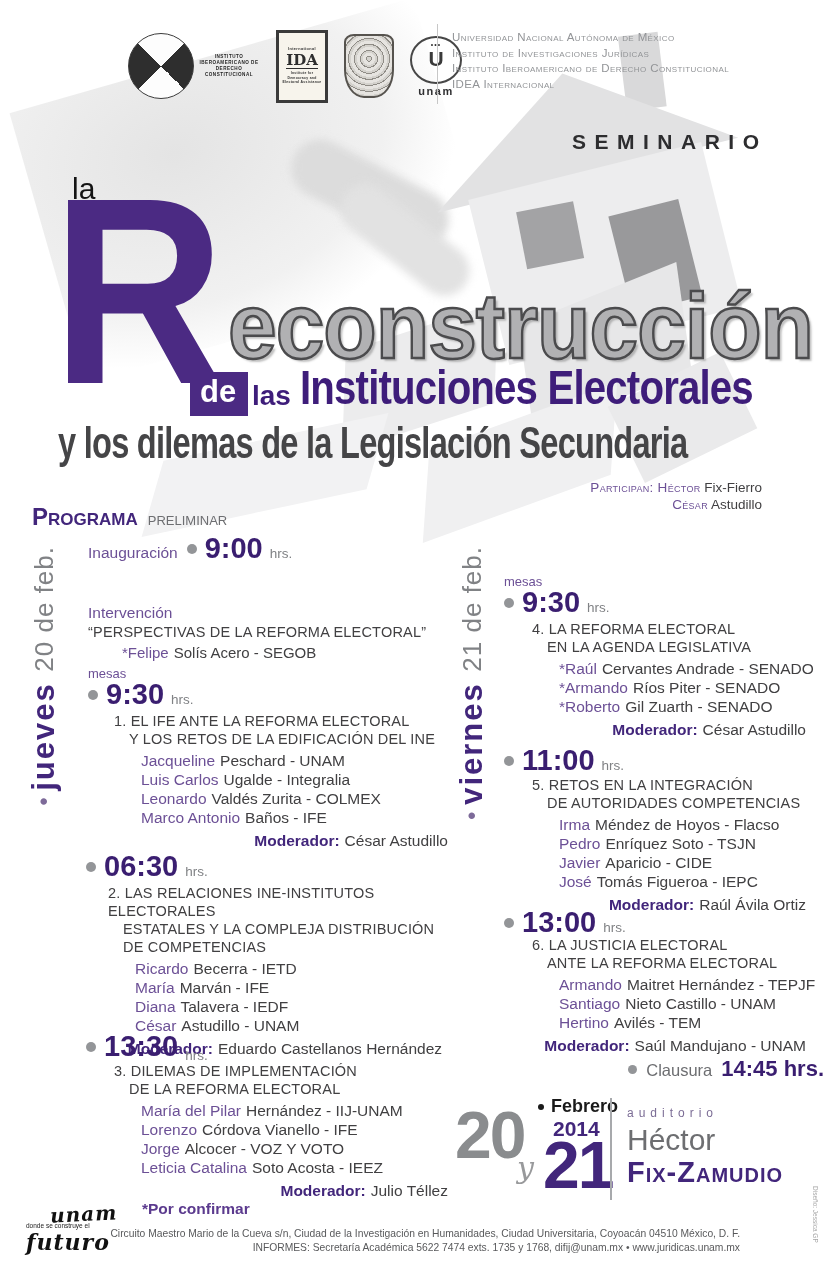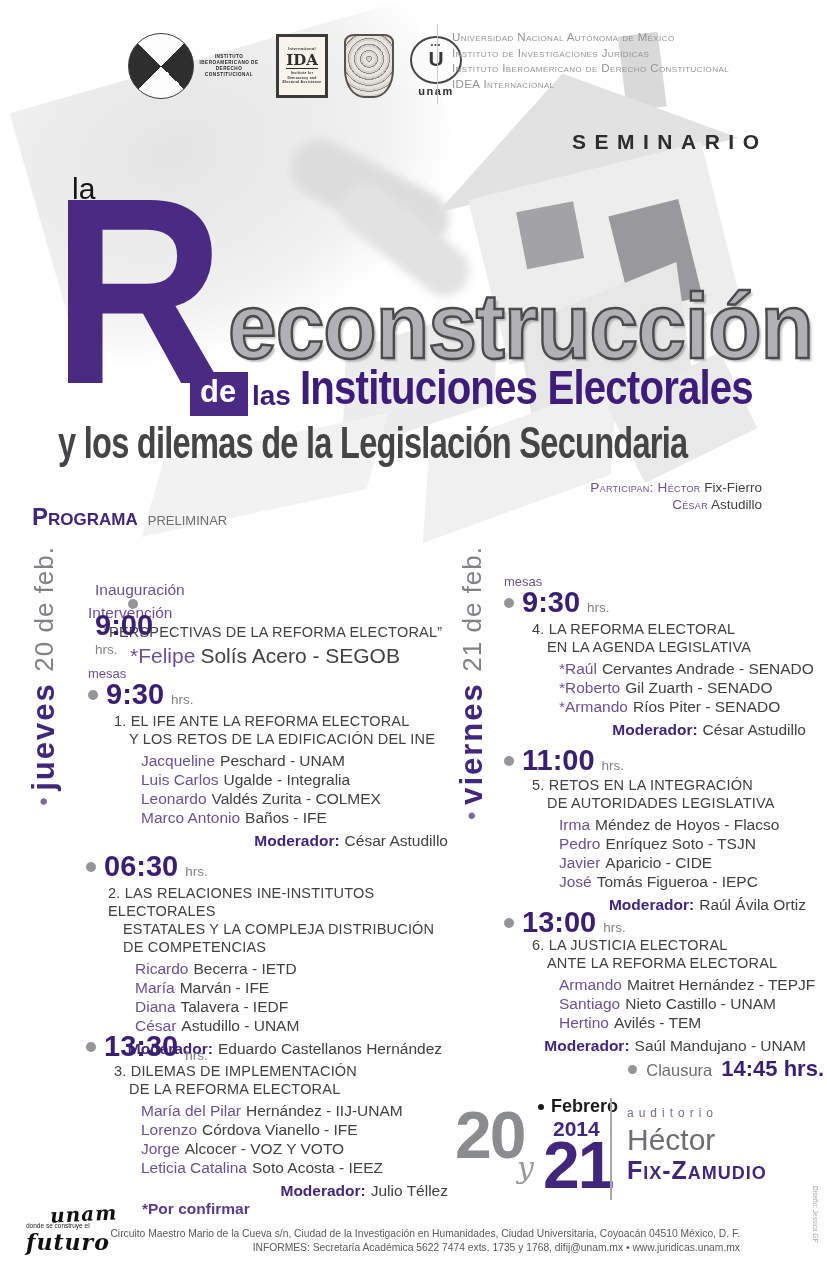--- a/index.html
+++ b/index.html
@@ -23,21 +23,21 @@
   .bg-piece2{left:520px;top:295px;width:170px;height:105px;background:#e7e7e8;transform:rotate(-22deg) skewX(-14deg);}
   .bg-piece3{left:420px;top:420px;width:200px;height:85px;background:#f0f0f1;transform:rotate(-20deg) skewX(-24deg);}
   .bg-piece4{left:620px;top:375px;width:125px;height:85px;background:#eaeaeb;transform:rotate(-26deg);}
   .bg-piece5{left:150px;top:440px;width:230px;height:70px;background:#f2f2f3;transform:rotate(-12deg) skewX(-28deg);}
 
   
   .logos{left:128px;top:26px;height:80px;display:flex;align-items:center;gap:16px;z-index:2;}
   .lg-iidc{display:flex;align-items:center;gap:4px;}
   .lg-iidc-mark{width:64px;height:64px;border-radius:50%;background:conic-gradient(from 45deg,#2e2e2e 0 25%,#fdfdfd 0 50%,#2e2e2e 0 75%,#fdfdfd 0);border:1px solid #3c3c3c;flex:none;}
   .lg-iidc-text{width:62px;font-size:4.6px;line-height:5.8px;color:#1f1f1f;letter-spacing:0.5px;text-transform:uppercase;text-align:center;font-weight:bold;}
-  .lg-idea{width:52px;height:64px;border:3px solid #3a3a3a;background:#f7f4ec;display:flex;flex-direction:column;align-items:center;justify-content:center;gap:2px;box-sizing:border-box;padding:2px;}
+  .lg-idea{width:52px;height:73px;border:3px solid #3a3a3a;background:#f7f4ec;display:flex;flex-direction:column;align-items:center;justify-content:center;gap:2px;box-sizing:border-box;padding:2px;}
   .lg-idea .top{font-size:3.8px;letter-spacing:0.4px;color:#2e2e2e;font-weight:bold;}
   .lg-idea .mid{font-family:"DejaVu Serif",serif;font-size:15px;font-weight:bold;color:#2e2e2e;line-height:1;border-bottom:1px solid #2e2e2e;}
   .lg-idea .bot{font-size:3.4px;color:#2e2e2e;text-align:center;line-height:4.6px;letter-spacing:0.3px;font-weight:bold;}
   .lg-unam{width:50px;height:64px;border:2px solid #56534e;border-radius:10px 10px 20px 20px/8px 8px 28px 28px;background:repeating-radial-gradient(circle at 50% 38%,#d4d2cd 0 2px,#8f8c86 2px 3px,#e6e4e0 3px 6px);box-sizing:border-box;}
   .lg-iij{display:flex;flex-direction:column;align-items:center;}
   .lg-iij-mark{width:52px;height:48px;border:2px solid #474747;border-radius:50%;position:relative;box-sizing:border-box;}
   .lg-iij-mark .dots{position:absolute;top:3px;left:50%;transform:translateX(-50%);font-size:7px;letter-spacing:1px;color:#333;}
   .lg-iij-mark .u{position:absolute;top:10px;left:50%;transform:translateX(-50%);font-size:21px;font-weight:bold;color:#3a3a3a;line-height:1;}
   .lg-iij-text{font-size:11px;font-weight:bold;color:#2f2f31;letter-spacing:1.5px;margin-top:1px;}
   .hdr-div{left:437px;top:24px;width:1px;height:80px;background:#c7c7c7;z-index:2;}
@@ -72,34 +72,34 @@
 
   
   .trow{display:flex;align-items:baseline;z-index:2;}
   .trow .dot{width:10px;height:10px;border-radius:50%;background:#939598;align-self:center;margin-right:8px;flex:none;}
   .trow .tval{font-size:29px;font-weight:bold;color:#3A1E70;}
   .trow .thrs{font-size:13.5px;color:#808285;margin-left:7px;}
   .ilabel{font-size:15.5px;color:#6C5096;margin-right:9px;}
   .mesas-lbl{font-size:13px;color:#6C5096;z-index:2;}
   .plain{z-index:2;color:#414042;}
   .ivn{left:88px;top:604px;font-size:15.5px;color:#6C5096;}
-  .quote{left:104px;top:624px;font-size:14.5px;color:#414042;letter-spacing:0.2px;}
-  .felipe{left:130px;top:644px;font-size:21px;}
+  .quote{left:88px;top:624px;font-size:14.5px;color:#414042;letter-spacing:0.2px;}
+  .felipe{left:122px;top:644px;font-size:15px;}
   .felipe .first{color:#6C5096;margin-right:5px;}
 
   .mesa{z-index:2;color:#414042;}
   .mesa .tl{font-size:14.5px;line-height:18px;letter-spacing:0.2px;}
   .mesa .tl-cont{margin-left:15px;}
   .mesa .spks{margin-left:27px;margin-top:3px;}
   .spk{font-size:15.5px;line-height:19px;}
   .spk .first{color:#6C5096;margin-right:5px;}
   .mesa .mod{margin-top:5px;font-size:15.5px;text-align:right;padding-right:22px;}
   .mod .mlbl{color:#42267B;font-weight:bold;margin-right:5px;}
 
-  .inaug{left:88px;top:581px;flex-direction:column;}
+  .inaug{left:88px;top:532px;}
   .mesas1{left:88px;top:666px;}
   .t930{left:88px;top:678px;}
   .mesa1{left:114px;top:712px;width:356px;}
   .t1130{left:86px;top:850px;}
   .mesa2{left:108px;top:884px;width:356px;}
   .t1330{left:86px;top:1030px;align-items:flex-end;}
   .mesa3{left:114px;top:1062px;width:356px;}
   .footnote{left:142px;top:1200px;font-size:15.5px;font-weight:bold;color:#5B3A8E;z-index:2;}
 
   .mesas2{left:504px;top:574px;}
@@ -120,21 +120,21 @@
   .dateblock div{position:absolute;}
   .db-20{left:0;top:8px;font-size:66px;font-weight:bold;color:#8a8c8e;line-height:1;letter-spacing:-2px;}
   .db-feb{left:83px;top:2px;font-size:18px;color:#1a1a1a;display:flex;align-items:center;font-weight:bold;}
   .db-feb .bdot{width:6px;height:6px;border-radius:50%;background:#1a1a1a;margin-right:7px;display:inline-block;}
   .db-year{left:98px;top:23px;font-size:21px;font-weight:bold;color:#42267B;}
   .db-y{left:62px;top:56px;font-family:"DejaVu Serif",serif;font-style:italic;font-size:30px;color:#98999b;}
   .db-21{left:88px;top:38px;font-size:66px;font-weight:bold;color:#42267B;line-height:1;letter-spacing:-2px;}
   .db-div{left:155px;top:4px;width:2px;height:102px;background:#a7a9ac;}
   .db-aud{left:172px;top:12px;font-size:12px;letter-spacing:5px;color:#7b6c95;}
   .db-hector{left:172px;top:29px;font-size:30px;color:#6d6e71;}
-  .db-fix{left:172px;top:62px;font-size:25px;color:#42267B;font-variant:small-caps;font-weight:600;letter-spacing:1px;}
+  .db-fix{left:172px;top:62px;font-size:29px;color:#42267B;font-variant:small-caps;font-weight:600;letter-spacing:1px;}
 
   
   .futuro-logo{left:26px;top:1202px;width:120px;z-index:2;color:#111;}
   .fl-unam{font-family:"DejaVu Serif",serif;font-style:italic;font-weight:bold;font-size:20px;transform:rotate(-3deg);display:inline-block;margin-left:24px;letter-spacing:1px;}
   .fl-mid{font-size:6.5px;margin-top:-4px;color:#222;}
   .fl-fut{font-family:"DejaVu Serif",serif;font-style:italic;font-weight:bold;font-size:22px;letter-spacing:1px;}
   .footer{left:100px;top:1227px;width:640px;text-align:right;font-size:10.3px;line-height:13.5px;color:#58595b;z-index:2;}
   .credit{left:812px;top:1186px;writing-mode:vertical-rl;font-size:6.5px;color:#a5a5a5;z-index:2;}
 </style>
 </head>
@@ -289,34 +289,34 @@
   <div class="trow t930b abs">
     <span class="dot"></span>
     <span class="tval">9:30</span>
     <span class="thrs">hrs.</span>
   </div>
   <div class="mesa mesa4 abs">
     <div class="tl">4. LA REFORMA ELECTORAL</div>
     <div class="tl tl-cont">EN LA AGENDA LEGISLATIVA</div>
     <div class="spks">
       <div class="spk"><span class="first">*Raúl</span><span>Cervantes Andrade - SENADO</span></div>
+      <div class="spk"><span class="first">*Armando</span><span>Ríos Piter - SENADO</span></div>
       <div class="spk"><span class="first">*Roberto</span><span>Gil Zuarth - SENADO</span></div>
-      <div class="spk"><span class="first">*Armando</span><span>Ríos Piter - SENADO</span></div>
     </div>
     <div class="mod"><span class="mlbl">Moderador:</span><span>César Astudillo</span></div>
   </div>
 
   <div class="trow t1100 abs">
     <span class="dot"></span>
     <span class="tval">11:00</span>
     <span class="thrs">hrs.</span>
   </div>
   <div class="mesa mesa5 abs">
     <div class="tl">5. RETOS EN LA INTEGRACIÓN</div>
-    <div class="tl tl-cont">DE AUTORIDADES LEGISLATIVA</div>
+    <div class="tl tl-cont">DE AUTORIDADES COMPETENCIAS</div>
     <div class="spks">
       <div class="spk"><span class="first">Irma</span><span>Méndez de Hoyos - Flacso</span></div>
       <div class="spk"><span class="first">Pedro</span><span>Enríquez Soto - TSJN</span></div>
       <div class="spk"><span class="first">Javier</span><span>Aparicio - CIDE</span></div>
       <div class="spk"><span class="first">José</span><span>Tomás Figueroa - IEPC</span></div>
     </div>
     <div class="mod"><span class="mlbl">Moderador:</span><span>Raúl Ávila Ortiz</span></div>
   </div>
 
   <div class="trow t1300 abs">

